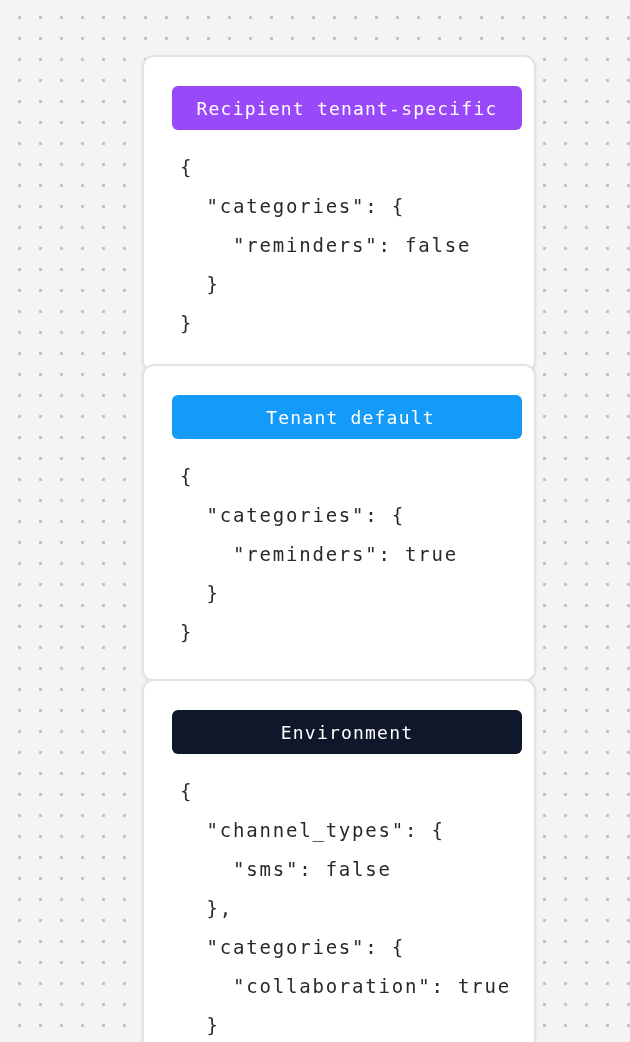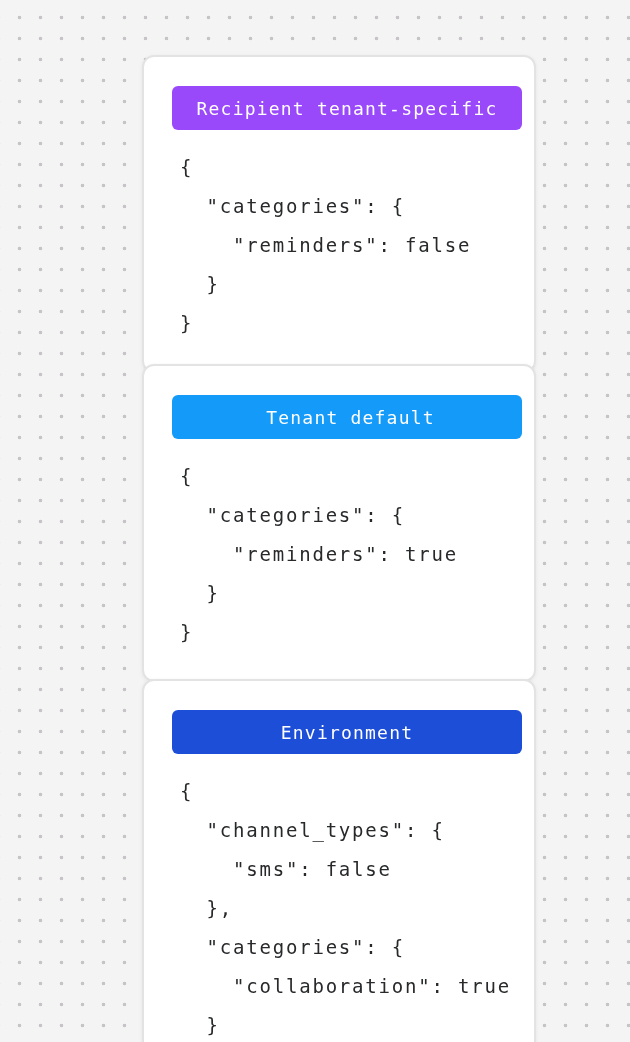--- a/index.html
+++ b/index.html
@@ -83,21 +83,21 @@
   <div class="code">
     <div class="code-line">{</div>
     <div class="code-line">  "categories": {</div>
     <div class="code-line">    "reminders": true</div>
     <div class="code-line">  }</div>
     <div class="code-line">}</div>
   </div>
 </div>
 
 <div class="card card-3">
-  <div class="badge" style="background-color: #1d4ed8; align-items: center;">
+  <div class="badge" style="background-color: #0f172a; align-items: center;">
     <span>Environment</span>
   </div>
   <div class="code">
     <div class="code-line">{</div>
     <div class="code-line">  "channel_types": {</div>
     <div class="code-line">    "sms": false</div>
     <div class="code-line">  },</div>
     <div class="code-line">  "categories": {</div>
     <div class="code-line">    "collaboration": true</div>
     <div class="code-line">  }</div>

